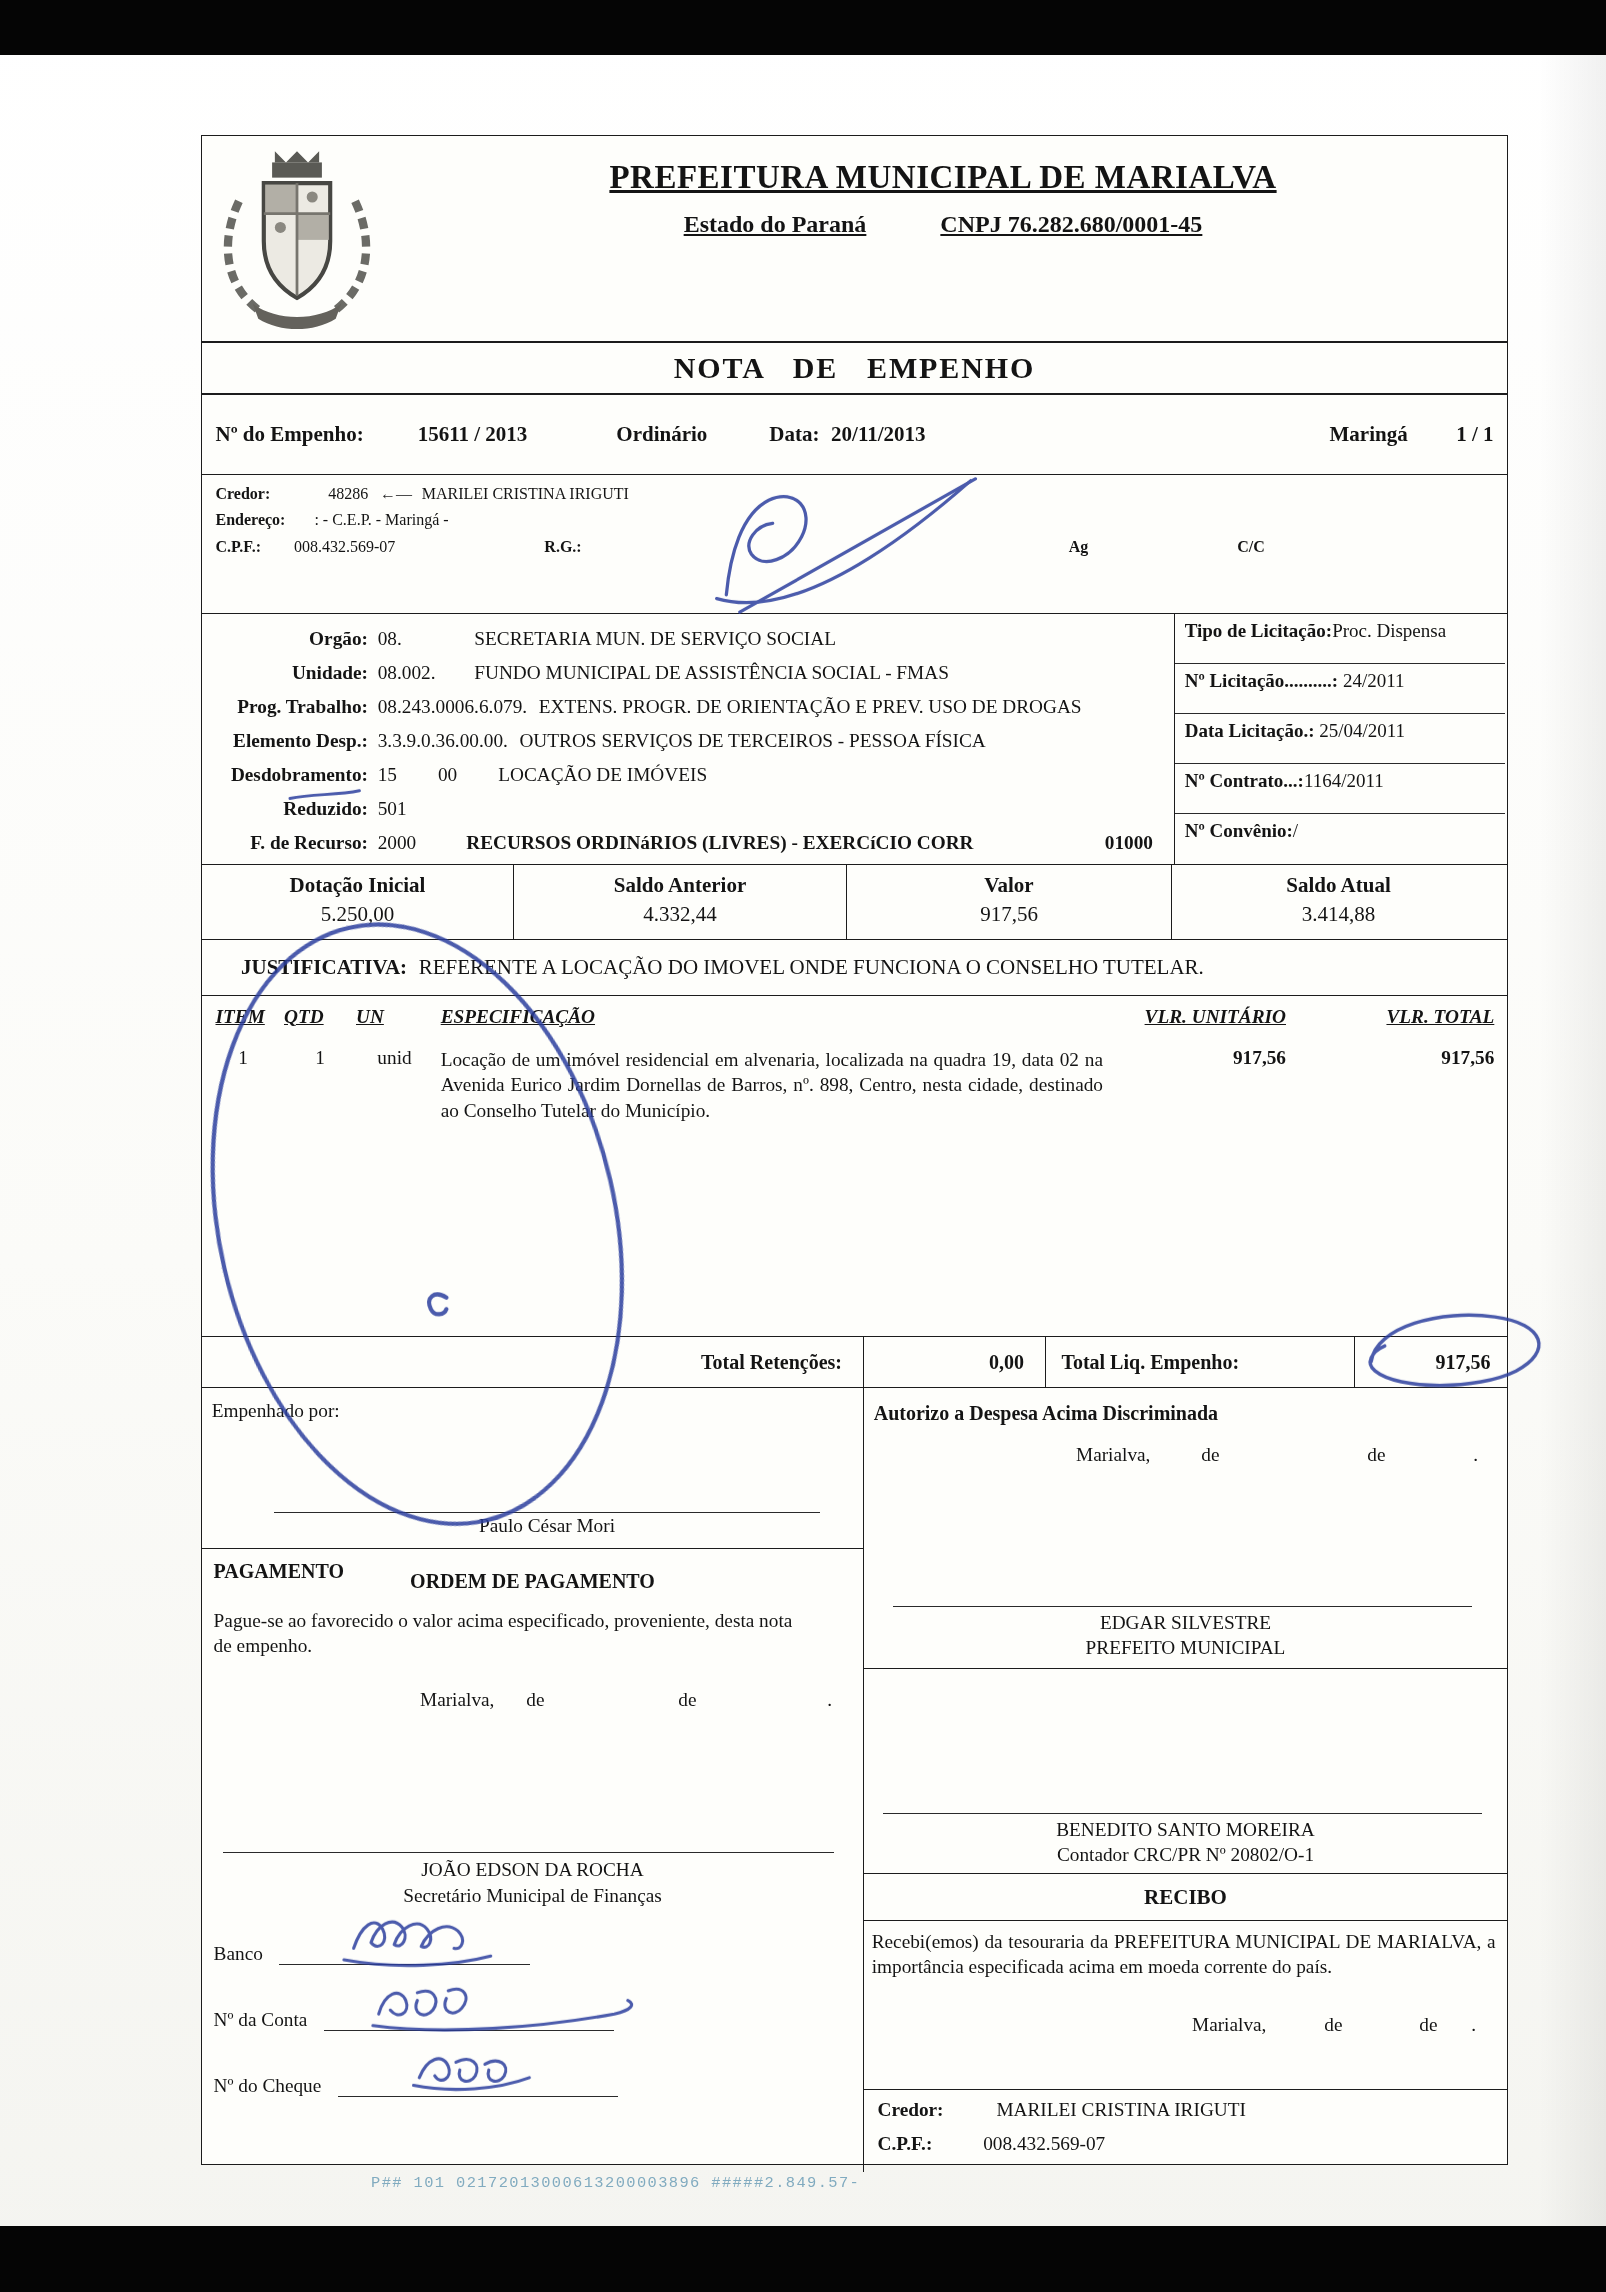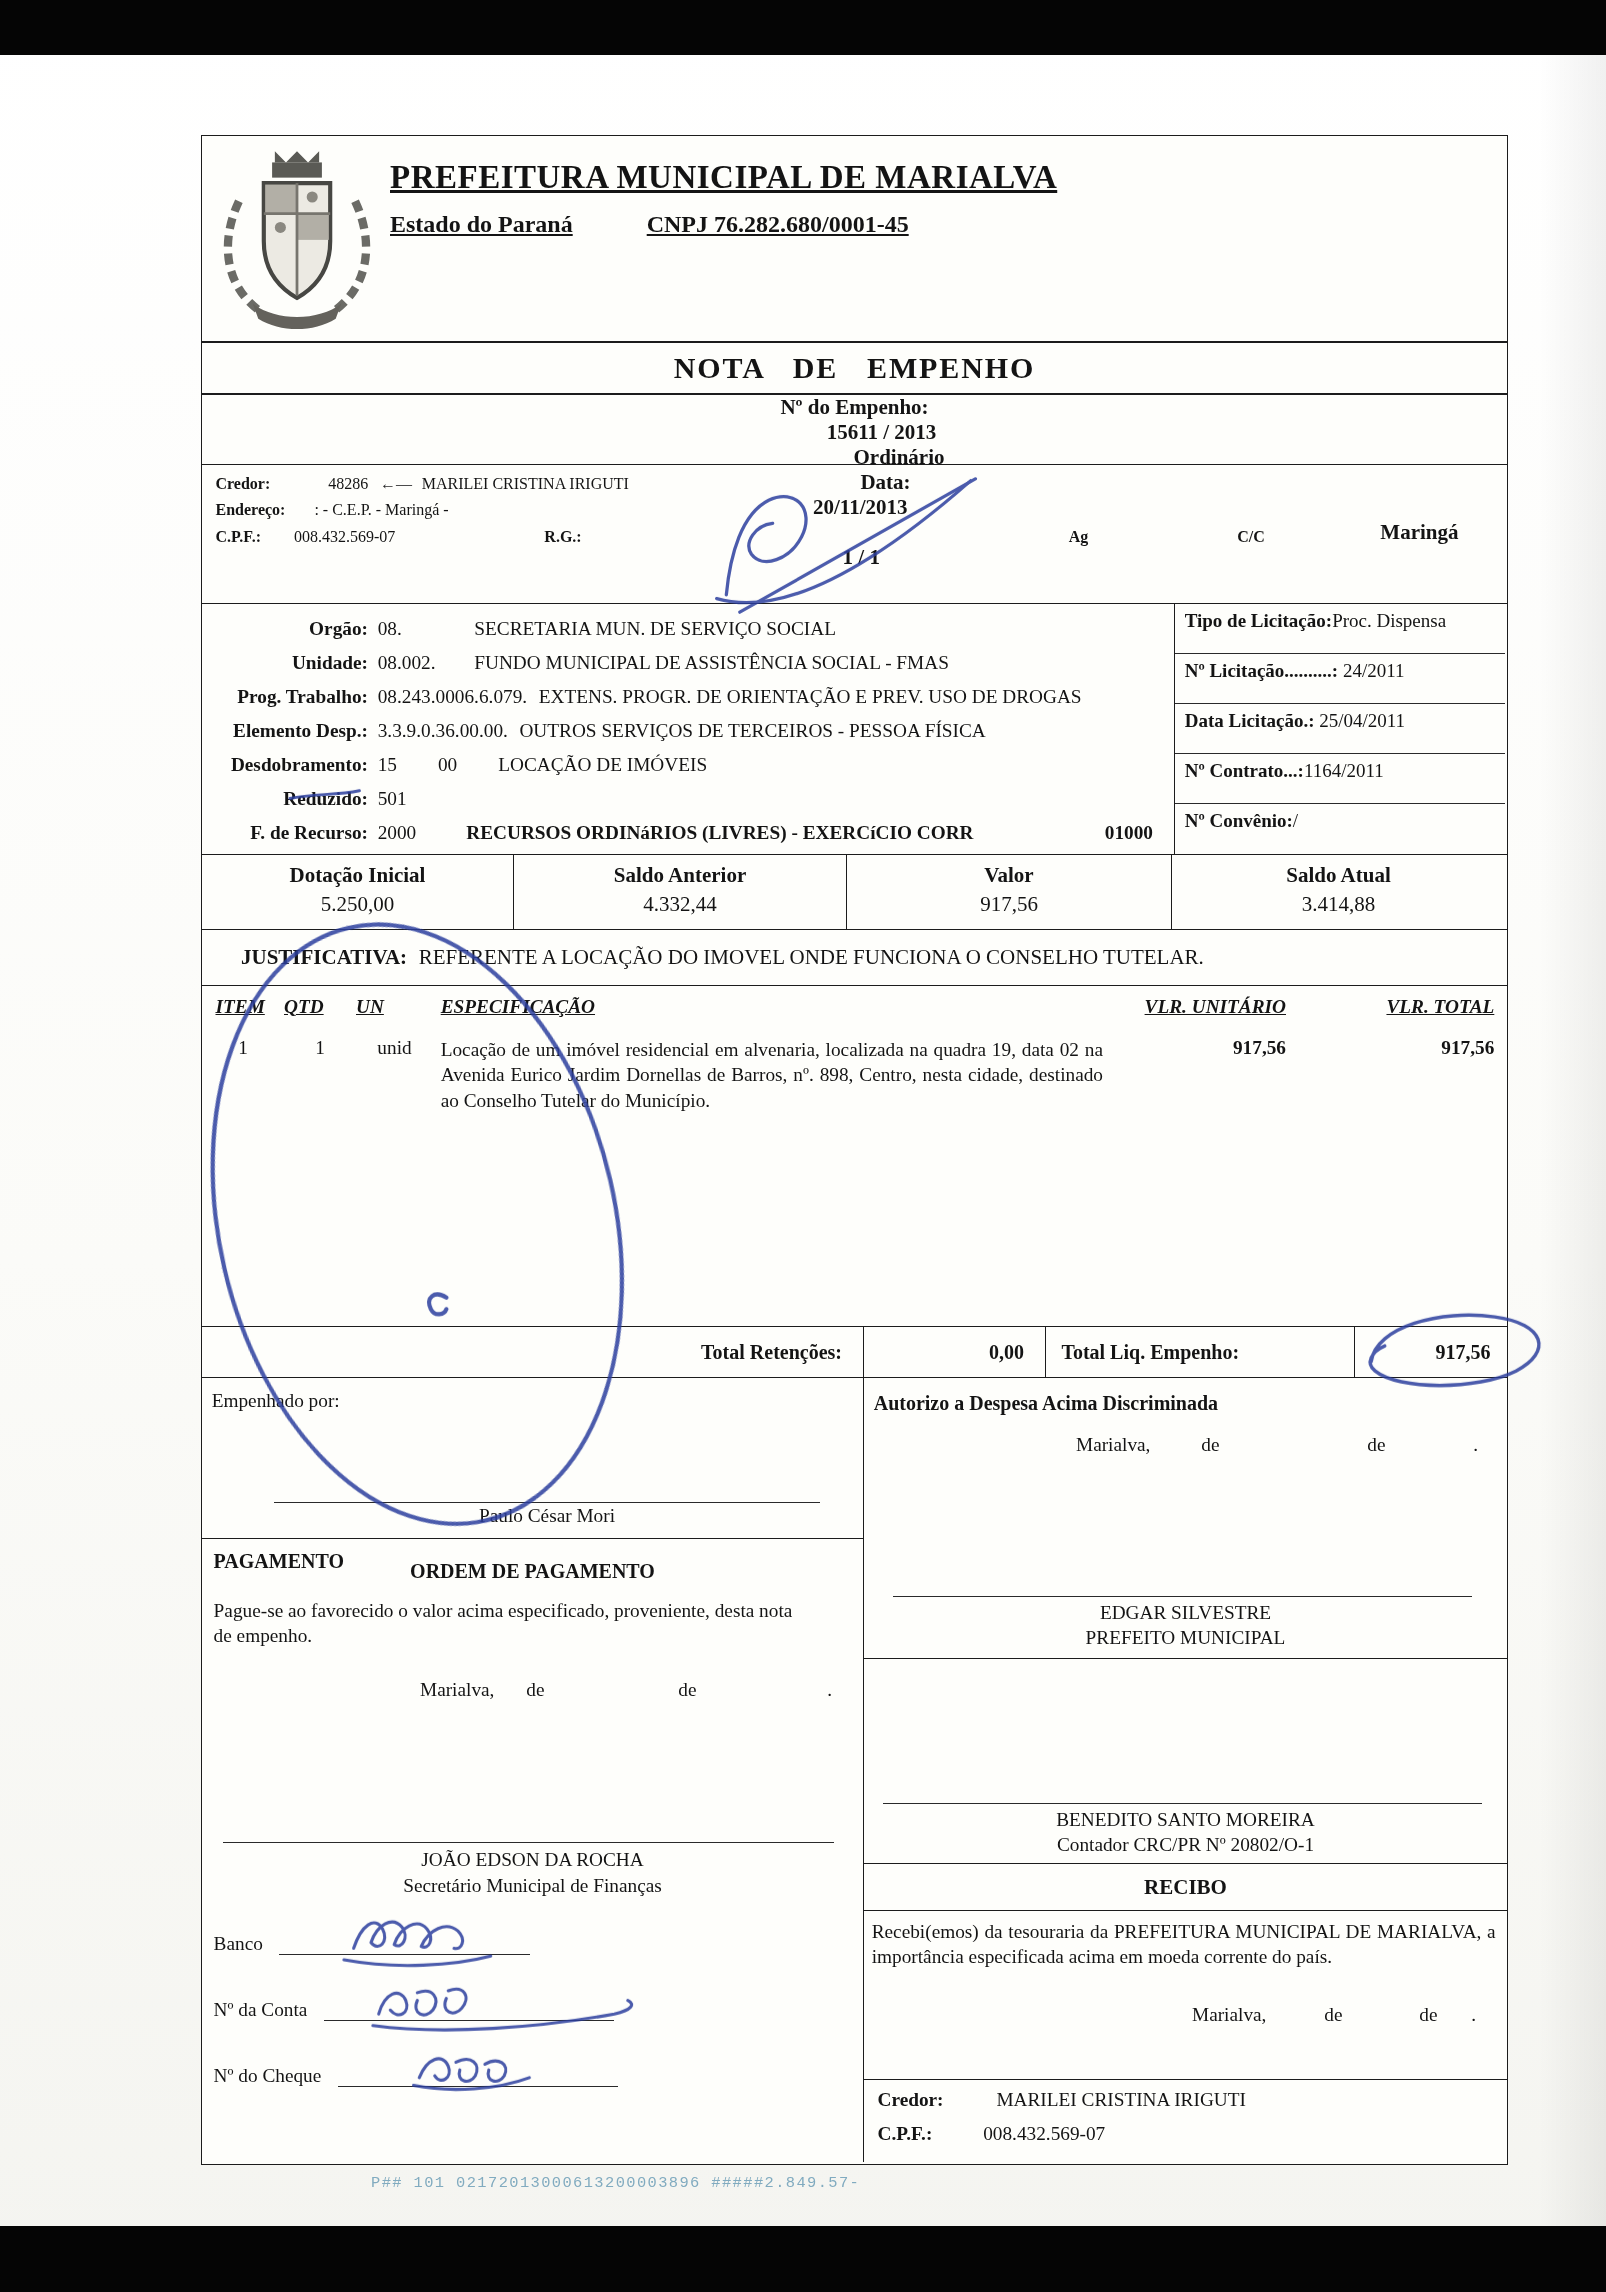--- a/index.html
+++ b/index.html
@@ -19,37 +19,37 @@
     background: linear-gradient(90deg, rgba(0,0,0,0) 0%, rgba(0,0,0,0.06) 100%); }
 
   .doc {
     position:absolute; left:201px; top:135px; width:1307px; height:2030px;
     border:1.9px solid #1c1c1c; background:#fefefb;
   }
 
   
   .hdr { position:relative; height:205px; }
   .crest { position:absolute; left:11.6px; top:5.8px; width:166px; height:193px; }
-  .hdr-text { margin-left:188px; width:1106px; text-align:left; }
+  .hdr-text { margin-left:188px; width:1106px; text-align:center; }
   .hdr-title { padding-top:23px; font-size:33px; font-weight:700; text-decoration:underline; letter-spacing:0.5px; }
   .hdr-line2 { margin-top:15.4px; font-size:24px; font-weight:700; }
   .hdr-line2 span { text-decoration:underline; }
   .hdr-line2 .gapL { margin-left:68px; }
   .hdr-line3 { margin-top:17.4px; font-size:24px; font-weight:700; }
   .hdr-line3 span { text-decoration:underline; }
   .hdr-line3 .gapS { margin-left:41px; }
 
   
   .titlebox { height:54px; border-top:2.9px solid #1c1c1c; border-bottom:2.9px solid #1c1c1c;
     display:flex; align-items:center; justify-content:center;
     font-size:30px; font-weight:700; word-spacing:19.3px; letter-spacing:1.9px; }
 
   
-  .emp-row { height:70px; border-bottom:1.9px solid #1c1c1c; display:flex; align-items:center;
-    font-size:21px; font-weight:700; padding:0 13.5px;flex-direction:column; }
+  .emp-row { height:80px; border-bottom:1.9px solid #1c1c1c; display:flex; align-items:center;
+    font-size:21px; font-weight:700; padding:0 13.5px; }
   .emp-row .v1 { margin-left:54px; }
   .emp-row .v2 { margin-left:89px; }
   .emp-row .v3 { margin-left:62px; }
   .emp-row .v3b { margin-left:11.6px; }
   .emp-row .pg { margin-left:auto; margin-right:35px; }
   .emp-row .pgv { margin-left:13.5px; }
 
   
   .credor { height:139px; border-bottom:1.9px solid #1c1c1c; padding:9.7px 13.5px 0 13.5px; font-size:16px; }
   .credor .row { margin-bottom:8.7px; }

